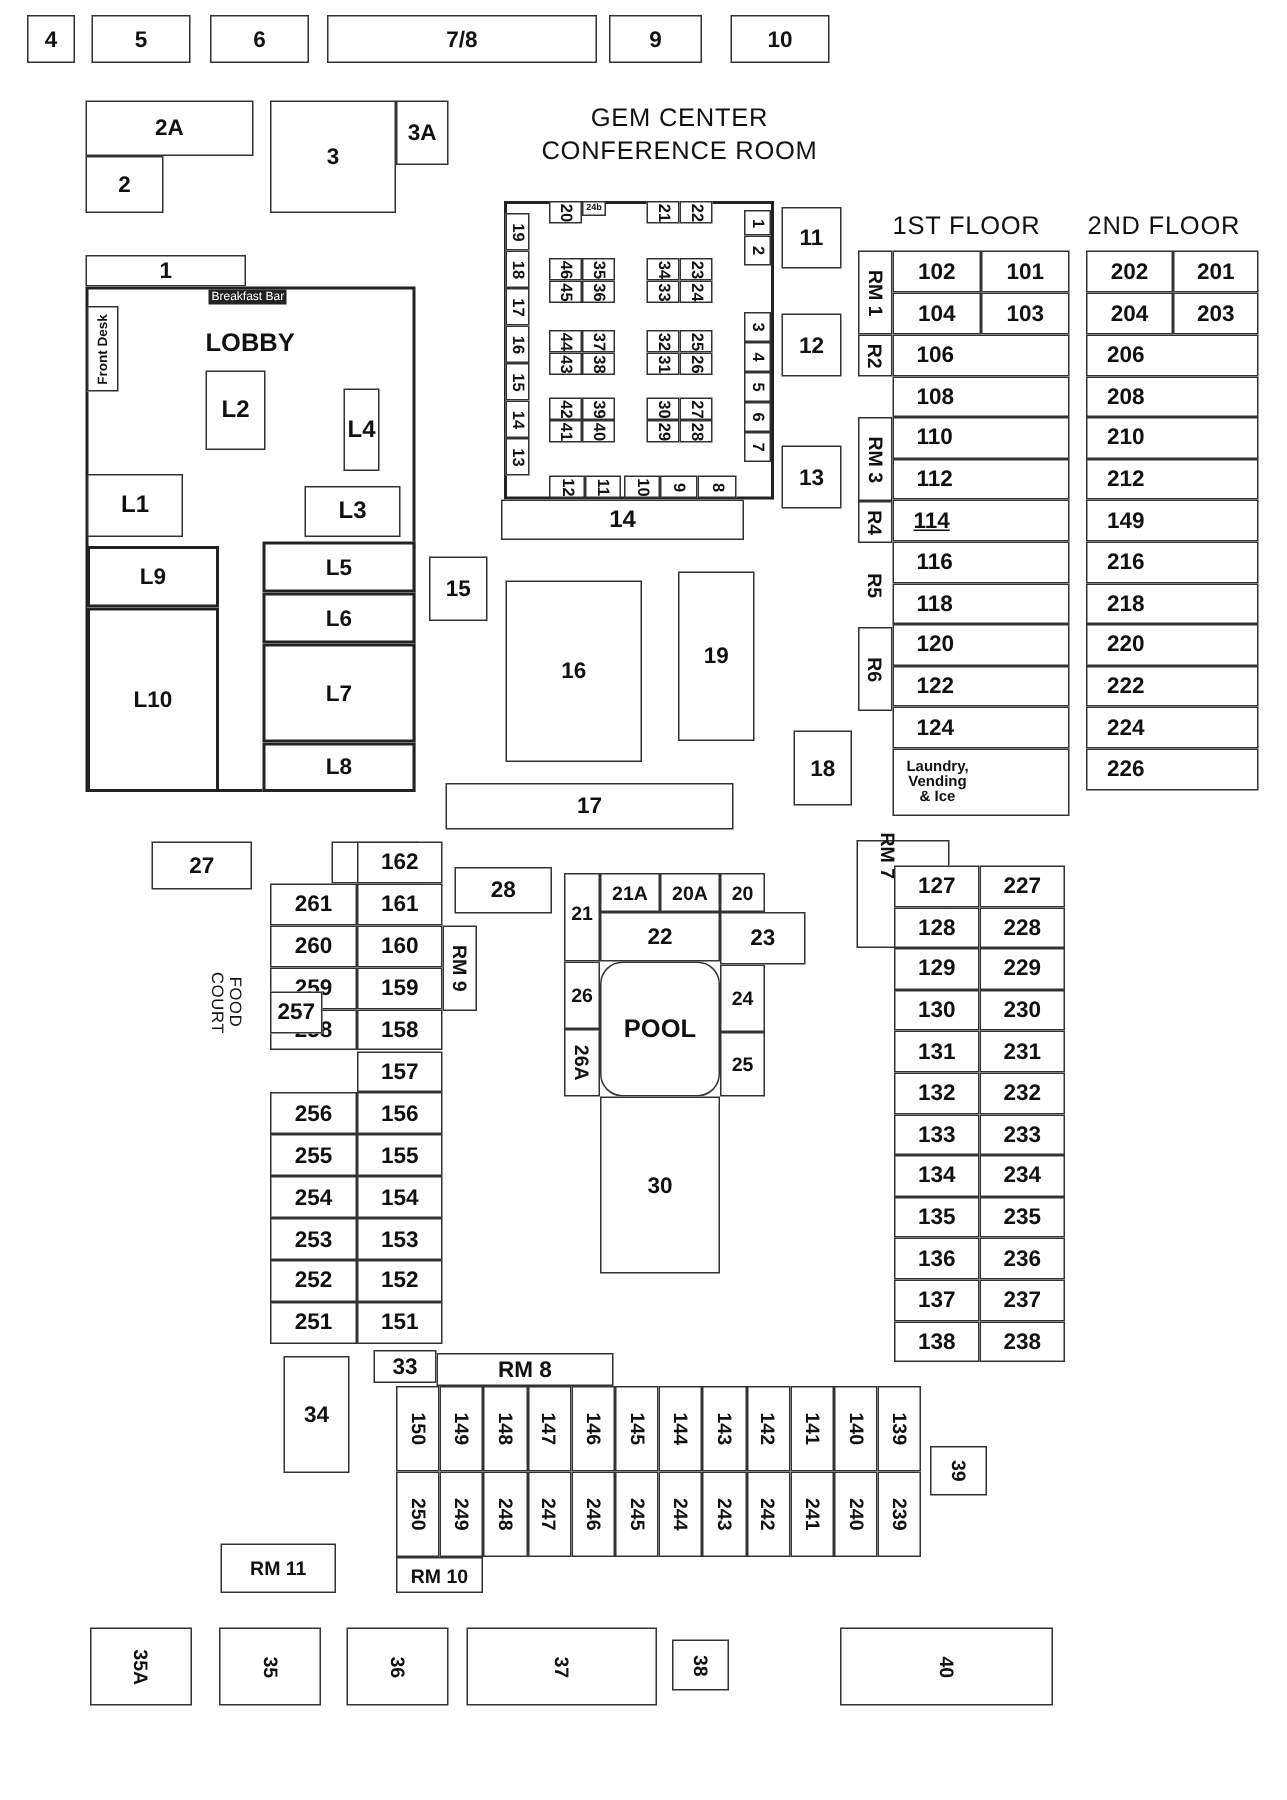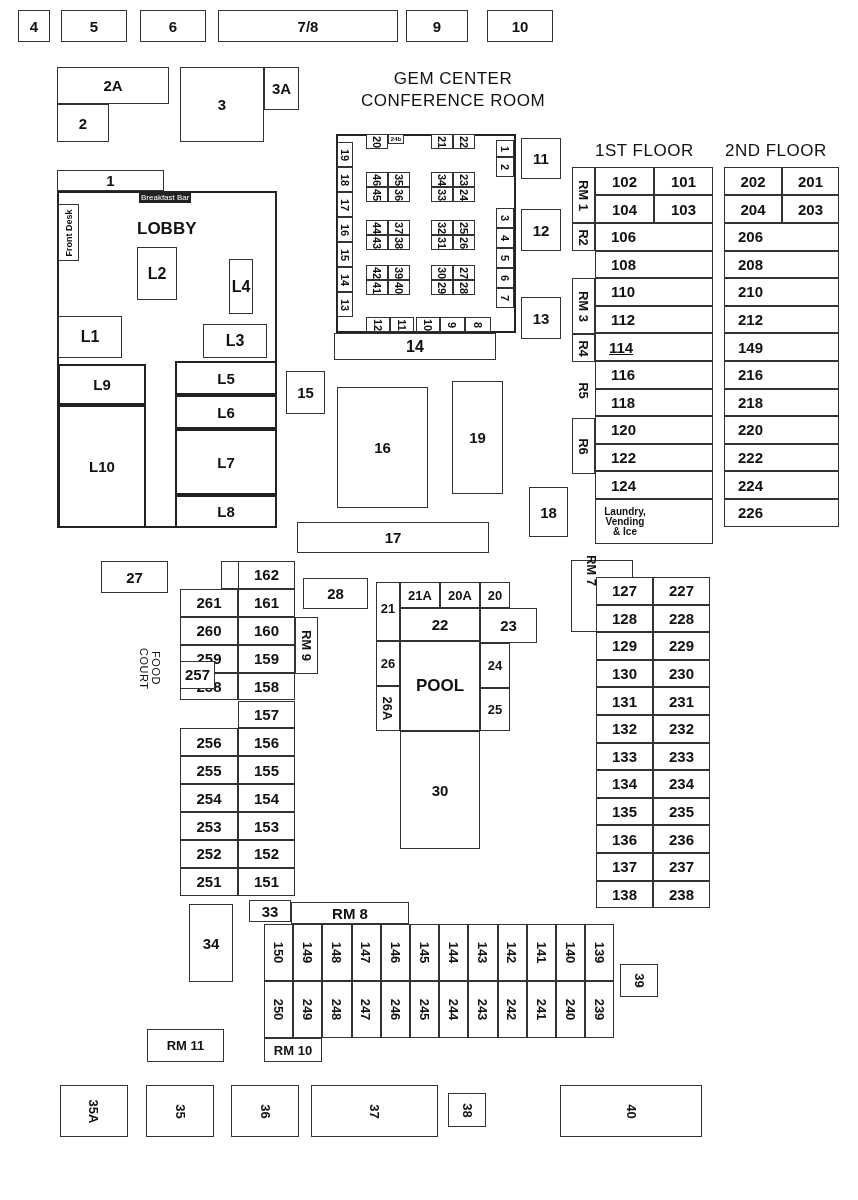--- a/index.html
+++ b/index.html
@@ -472,21 +472,21 @@
     </div>
     <div class="b s16" style="left: 480px; top: 608px; width: 57px; height: 35px;">
       <span>23</span>
     </div>
     <div class="b s14" style="left: 376px; top: 641px; width: 24px; height: 45px;">
       <span>26</span>
     </div>
     <div class="b s14 rot" style="left: 376px; top: 686px; width: 24px; height: 45px;">
       <span>26A</span>
     </div>
-    <div class="b s20" style="left: 400px; top: 641px; width: 80px; height: 90px;">
+    <div class="b s20" style="left: 400px; top: 641px; width: 80px; height: 90px; border-radius: 15px;">
       <span>POOL</span>
     </div>
     <div class="b s14" style="left: 480px; top: 643px; width: 30px; height: 45px;">
       <span>24</span>
     </div>
     <div class="b s14" style="left: 480px; top: 688px; width: 30px; height: 43px;">
       <span>25</span>
     </div>
     <div class="b s16" style="left: 400px; top: 731px; width: 80px; height: 118px;">
       <span>30</span>

